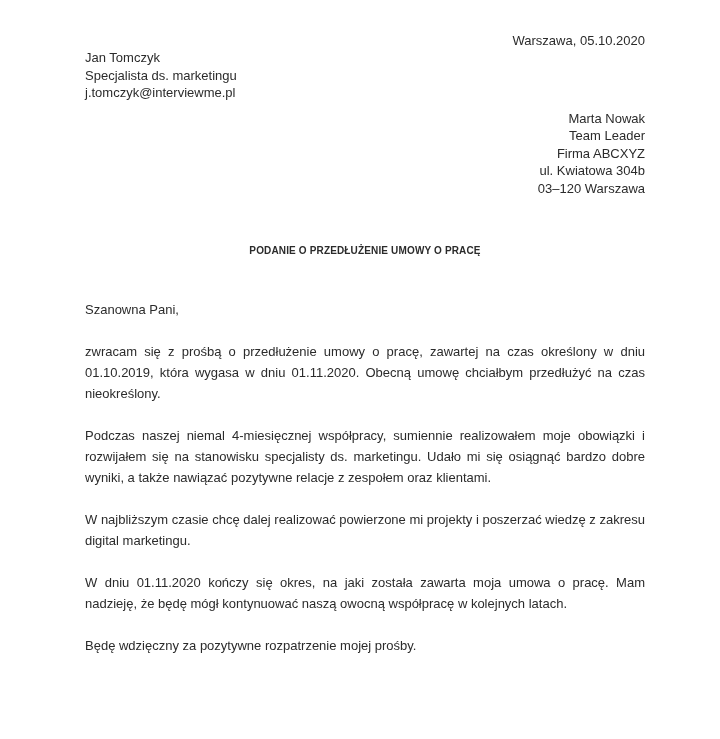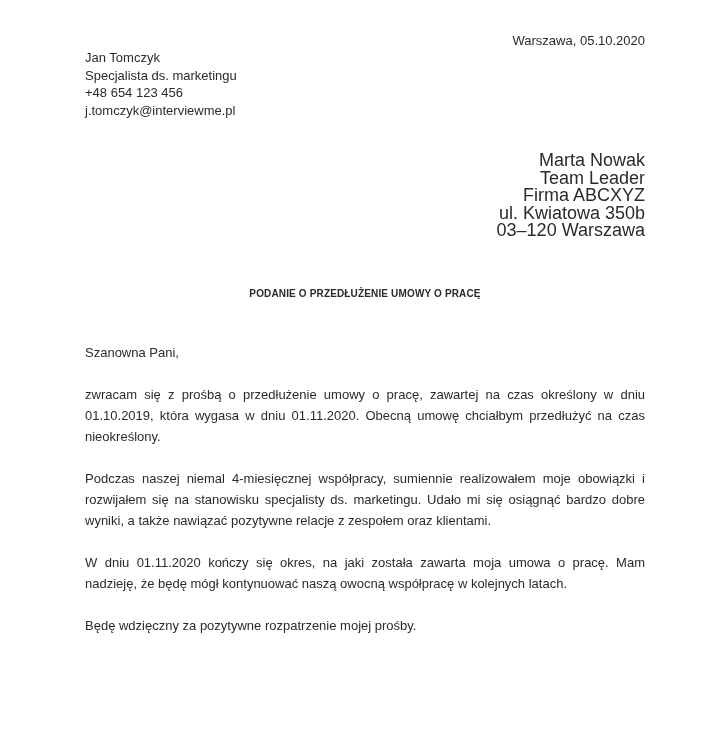--- a/index.html
+++ b/index.html
@@ -43,23 +43,23 @@
   .sender-block {
     text-align: left;
     font-size: 13px;
     line-height: 17.5px;
   }
   .sender-block div {
     white-space: nowrap;
   }
 
   .recipient-block {
-    margin-top: 33px;
+    margin-top: 8px;
     text-align: right;
-    font-size: 18px;
+    font-size: 13px;
     line-height: 17.5px;
   }
   .recipient-block div {
     white-space: nowrap;
   }
 
   .doc-title {
     margin-top: 46px;
     text-align: center;
     font-size: 10px;
@@ -89,39 +89,39 @@
 <body>
 
 <div class="page">
   <div class="content">
 
     <div class="date-line">Warszawa, 05.10.2020</div>
 
     <div class="sender-block">
       <div>Jan Tomczyk</div>
       <div>Specjalista ds. marketingu</div>
-      <div>+48 654 123 456</div>
       <div>j.tomczyk@interviewme.pl</div>
     </div>
 
     <div class="recipient-block">
       <div>Marta Nowak</div>
       <div>Team Leader</div>
       <div>Firma ABCXYZ</div>
-      <div>ul. Kwiatowa 350b</div>
+      <div>ul. Kwiatowa 304b</div>
       <div>03–120 Warszawa</div>
     </div>
 
     <div class="doc-title">PODANIE O PRZEDŁUŻENIE UMOWY O PRACĘ</div>
 
     <div class="salutation">Szanowna Pani,</div>
 
     <p class="para">zwracam się z prośbą o przedłużenie umowy o pracę, zawartej na czas określony w dniu 01.10.2019, która wygasa w dniu 01.11.2020. Obecną umowę chciałbym przedłużyć na czas nieokreślony.</p>
 
     <p class="para">Podczas naszej niemal 4-miesięcznej współpracy, sumiennie realizowałem moje obowiązki i rozwijałem się na stanowisku specjalisty ds. marketingu. Udało mi się osiągnąć bardzo dobre wyniki, a także nawiązać pozytywne relacje z zespołem oraz klientami.</p>
 
+    <p class="para">W najbliższym czasie chcę dalej realizować powierzone mi projekty i poszerzać wiedzę z zakresu digital marketingu.</p>
 
     <p class="para">W dniu 01.11.2020 kończy się okres, na jaki została zawarta moja umowa o pracę. Mam nadzieję, że będę mógł kontynuować naszą owocną współpracę w kolejnych latach.</p>
 
     <p class="para last-short">Będę wdzięczny za pozytywne rozpatrzenie mojej prośby.</p>
 
   </div>
 </div>
 
 </body></html>

